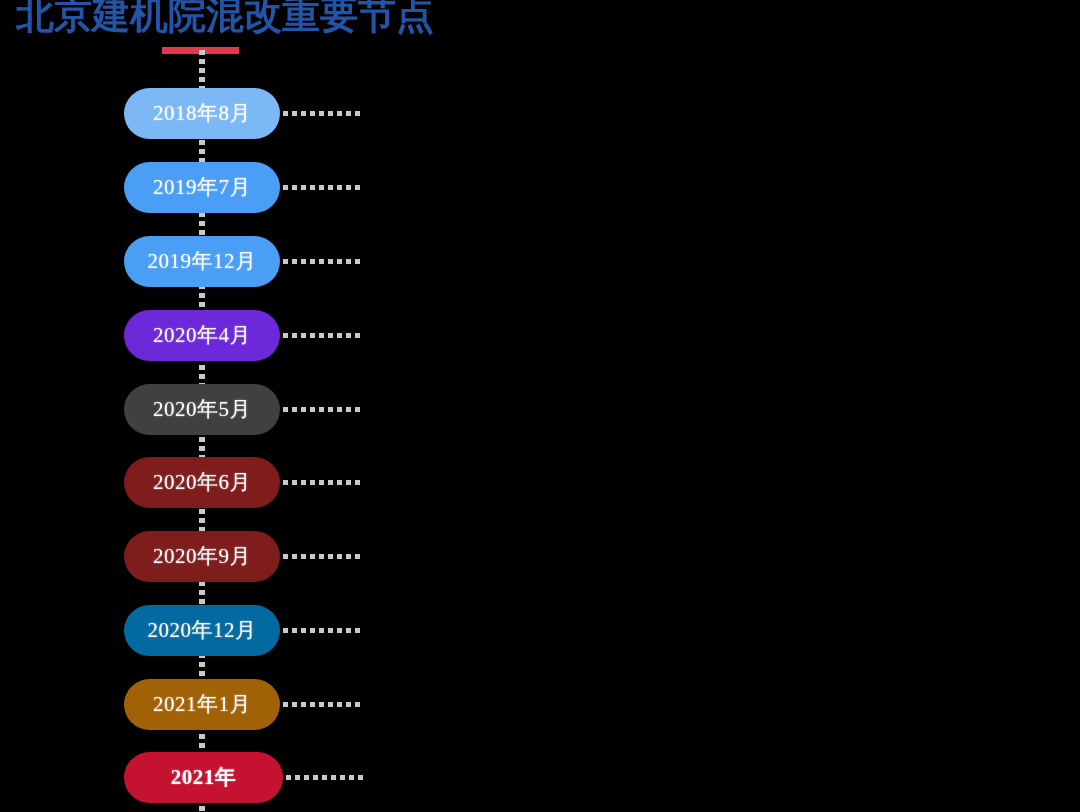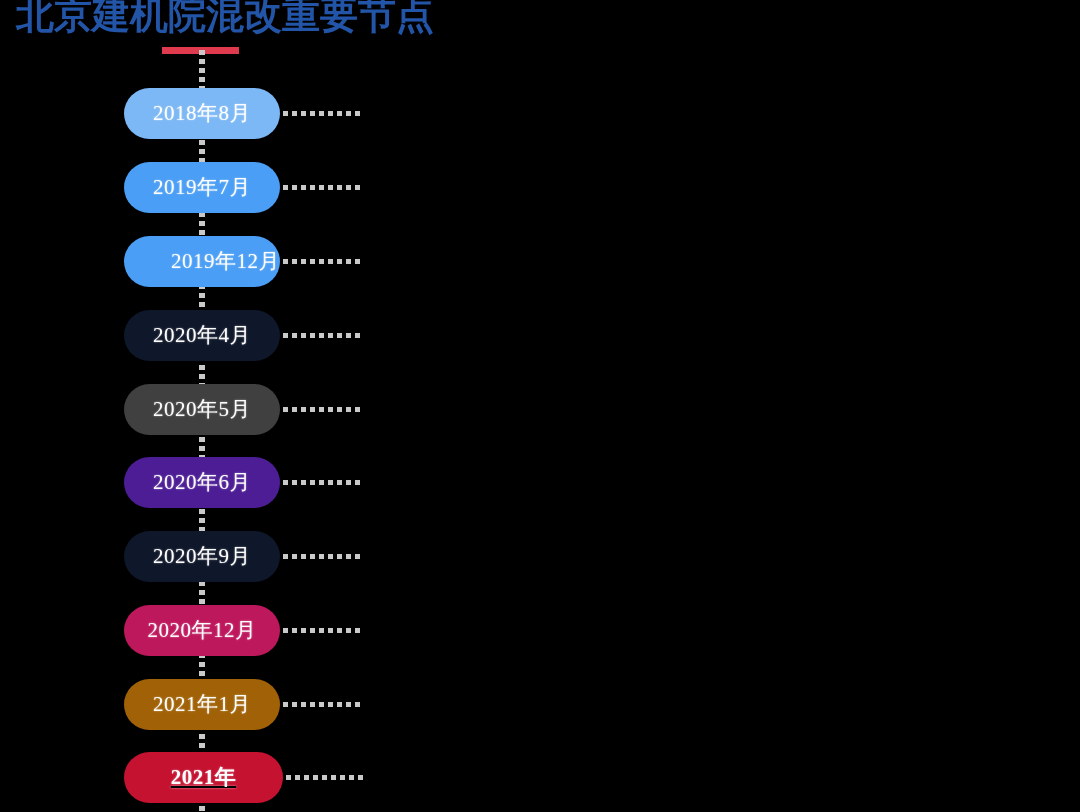--- a/index.html
+++ b/index.html
@@ -88,21 +88,20 @@
     height: 51px;
     border-radius: 26px;
     display: flex;
     align-items: center;
     justify-content: center;
     box-sizing: border-box;
   }
 
   .pill.wide {
     width: 159px;
-    text-decoration: underline;
   }
 
   .pill-label {
     color: #FFFFFF;
     font-family: "Liberation Serif", "DejaVu Serif", serif;
     font-size: 21px;
     line-height: 1;
     letter-spacing: 0.5px;
     text-shadow: 0 0 2px rgba(255,255,255,0.55);
     white-space: nowrap;
@@ -146,51 +145,51 @@
         </div>
         <div class="connector" style="left: 159px; width: 78px;"></div>
       </div>
       <div class="node-row" style="top: 162px;">
         <div class="pill" style="background: rgb(74, 158, 245); text-align: right;">
           <span class="pill-label">2019年7月</span>
         </div>
         <div class="connector" style="left: 159px; width: 78px;"></div>
       </div>
       <div class="node-row" style="top: 236px;">
-        <div class="pill" style="background: rgb(74, 158, 245); justify-content: flex-end;">
+        <div class="pill" style="background: rgb(74, 158, 245);">
           <span class="pill-label">2019年12月</span>
         </div>
         <div class="connector" style="left: 159px; width: 78px;"></div>
       </div>
       <div class="node-row" style="top: 310px;">
-        <div class="pill" style="background: #0f172a;">
+        <div class="pill" style="background: #6d28d9;">
           <span class="pill-label">2020年4月</span>
         </div>
         <div class="connector" style="left: 159px; width: 78px;"></div>
       </div>
       <div class="node-row" style="top: 384px;">
         <div class="pill" style="background: #404040;">
           <span class="pill-label">2020年5月</span>
         </div>
         <div class="connector" style="left: 159px; width: 78px;"></div>
       </div>
       <div class="node-row" style="top: 457px;">
-        <div class="pill" style="background: #4c1d95; align-items: center;">
+        <div class="pill" style="background: #7f1d1d; align-items: center;">
           <span class="pill-label">2020年6月</span>
         </div>
         <div class="connector" style="left: 159px; width: 78px;"></div>
       </div>
       <div class="node-row" style="top: 531px;">
-        <div class="pill" style="background: #0f172a;">
+        <div class="pill" style="background: #7f1d1d;">
           <span class="pill-label">2020年9月</span>
         </div>
         <div class="connector" style="left: 159px; width: 78px;"></div>
       </div>
       <div class="node-row" style="top: 605px;">
-        <div class="pill" style="background: #be185d;">
+        <div class="pill" style="background: #0369a1;">
           <span class="pill-label">2020年12月</span>
         </div>
         <div class="connector" style="left: 159px; width: 78px;"></div>
       </div>
       <div class="node-row" style="top: 679px;">
         <div class="pill" style="background: #a16207;">
           <span class="pill-label">2021年1月</span>
         </div>
         <div class="connector" style="left: 159px; width: 78px;"></div>
       </div>

